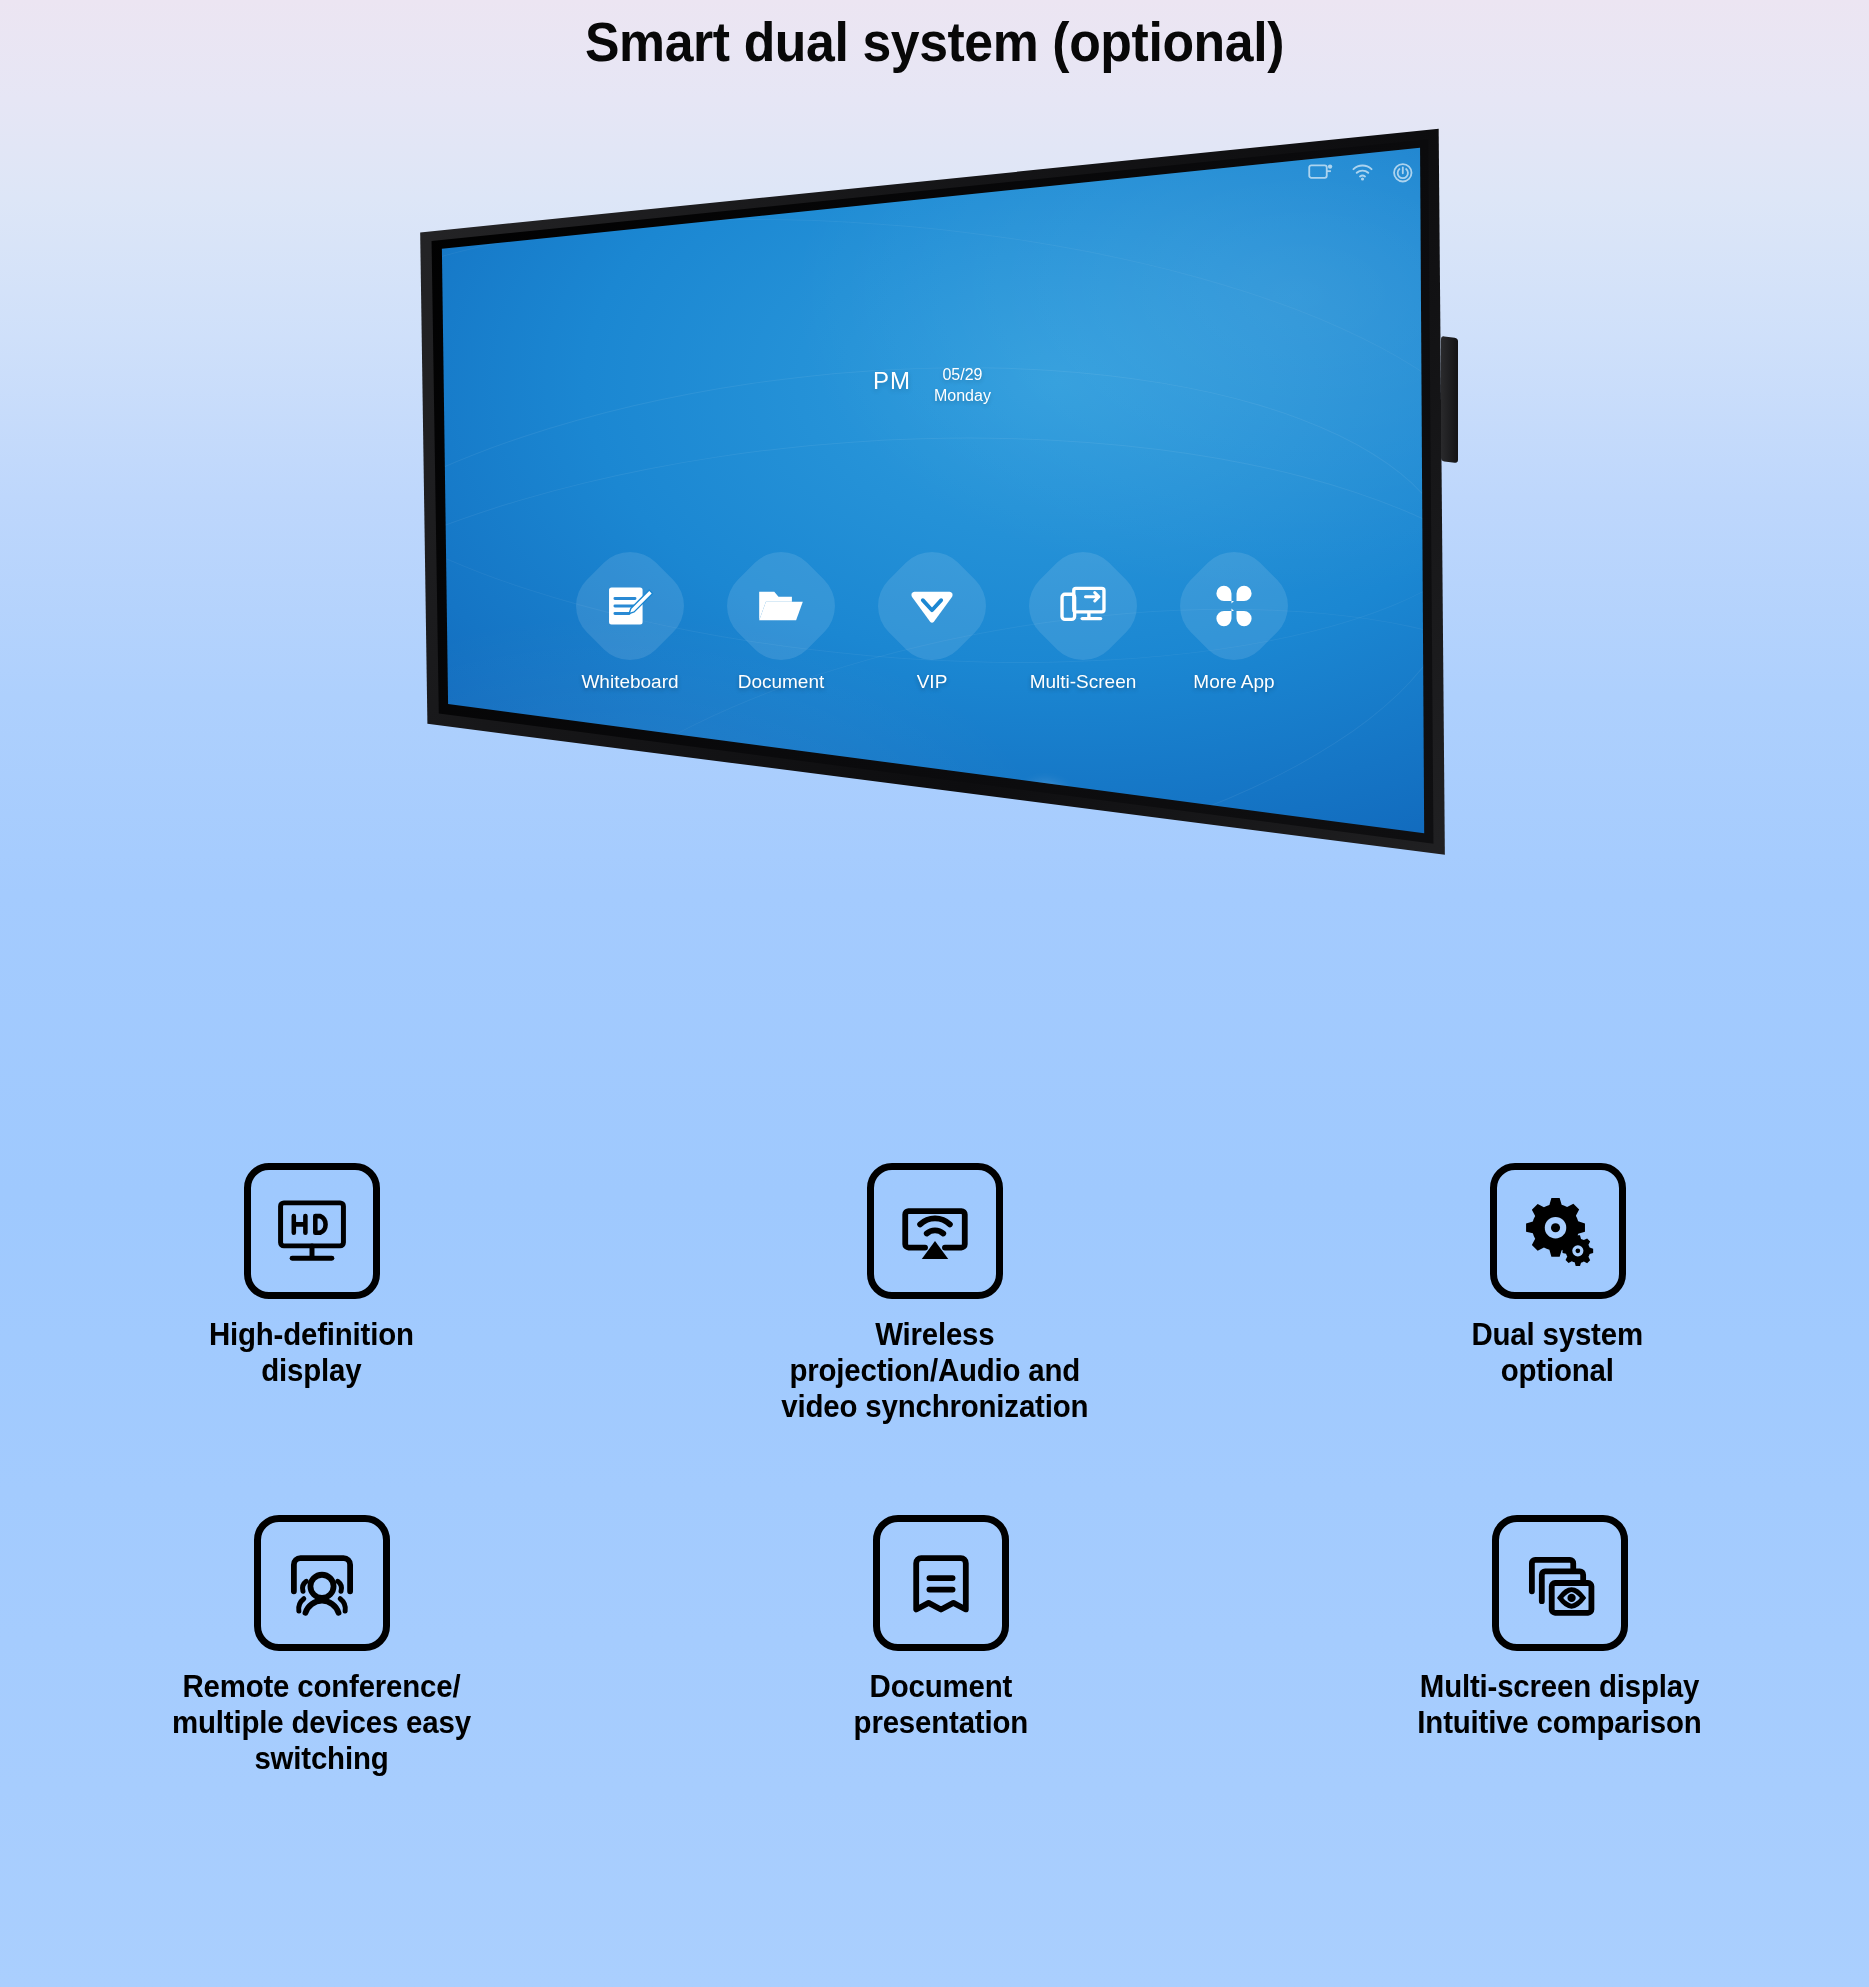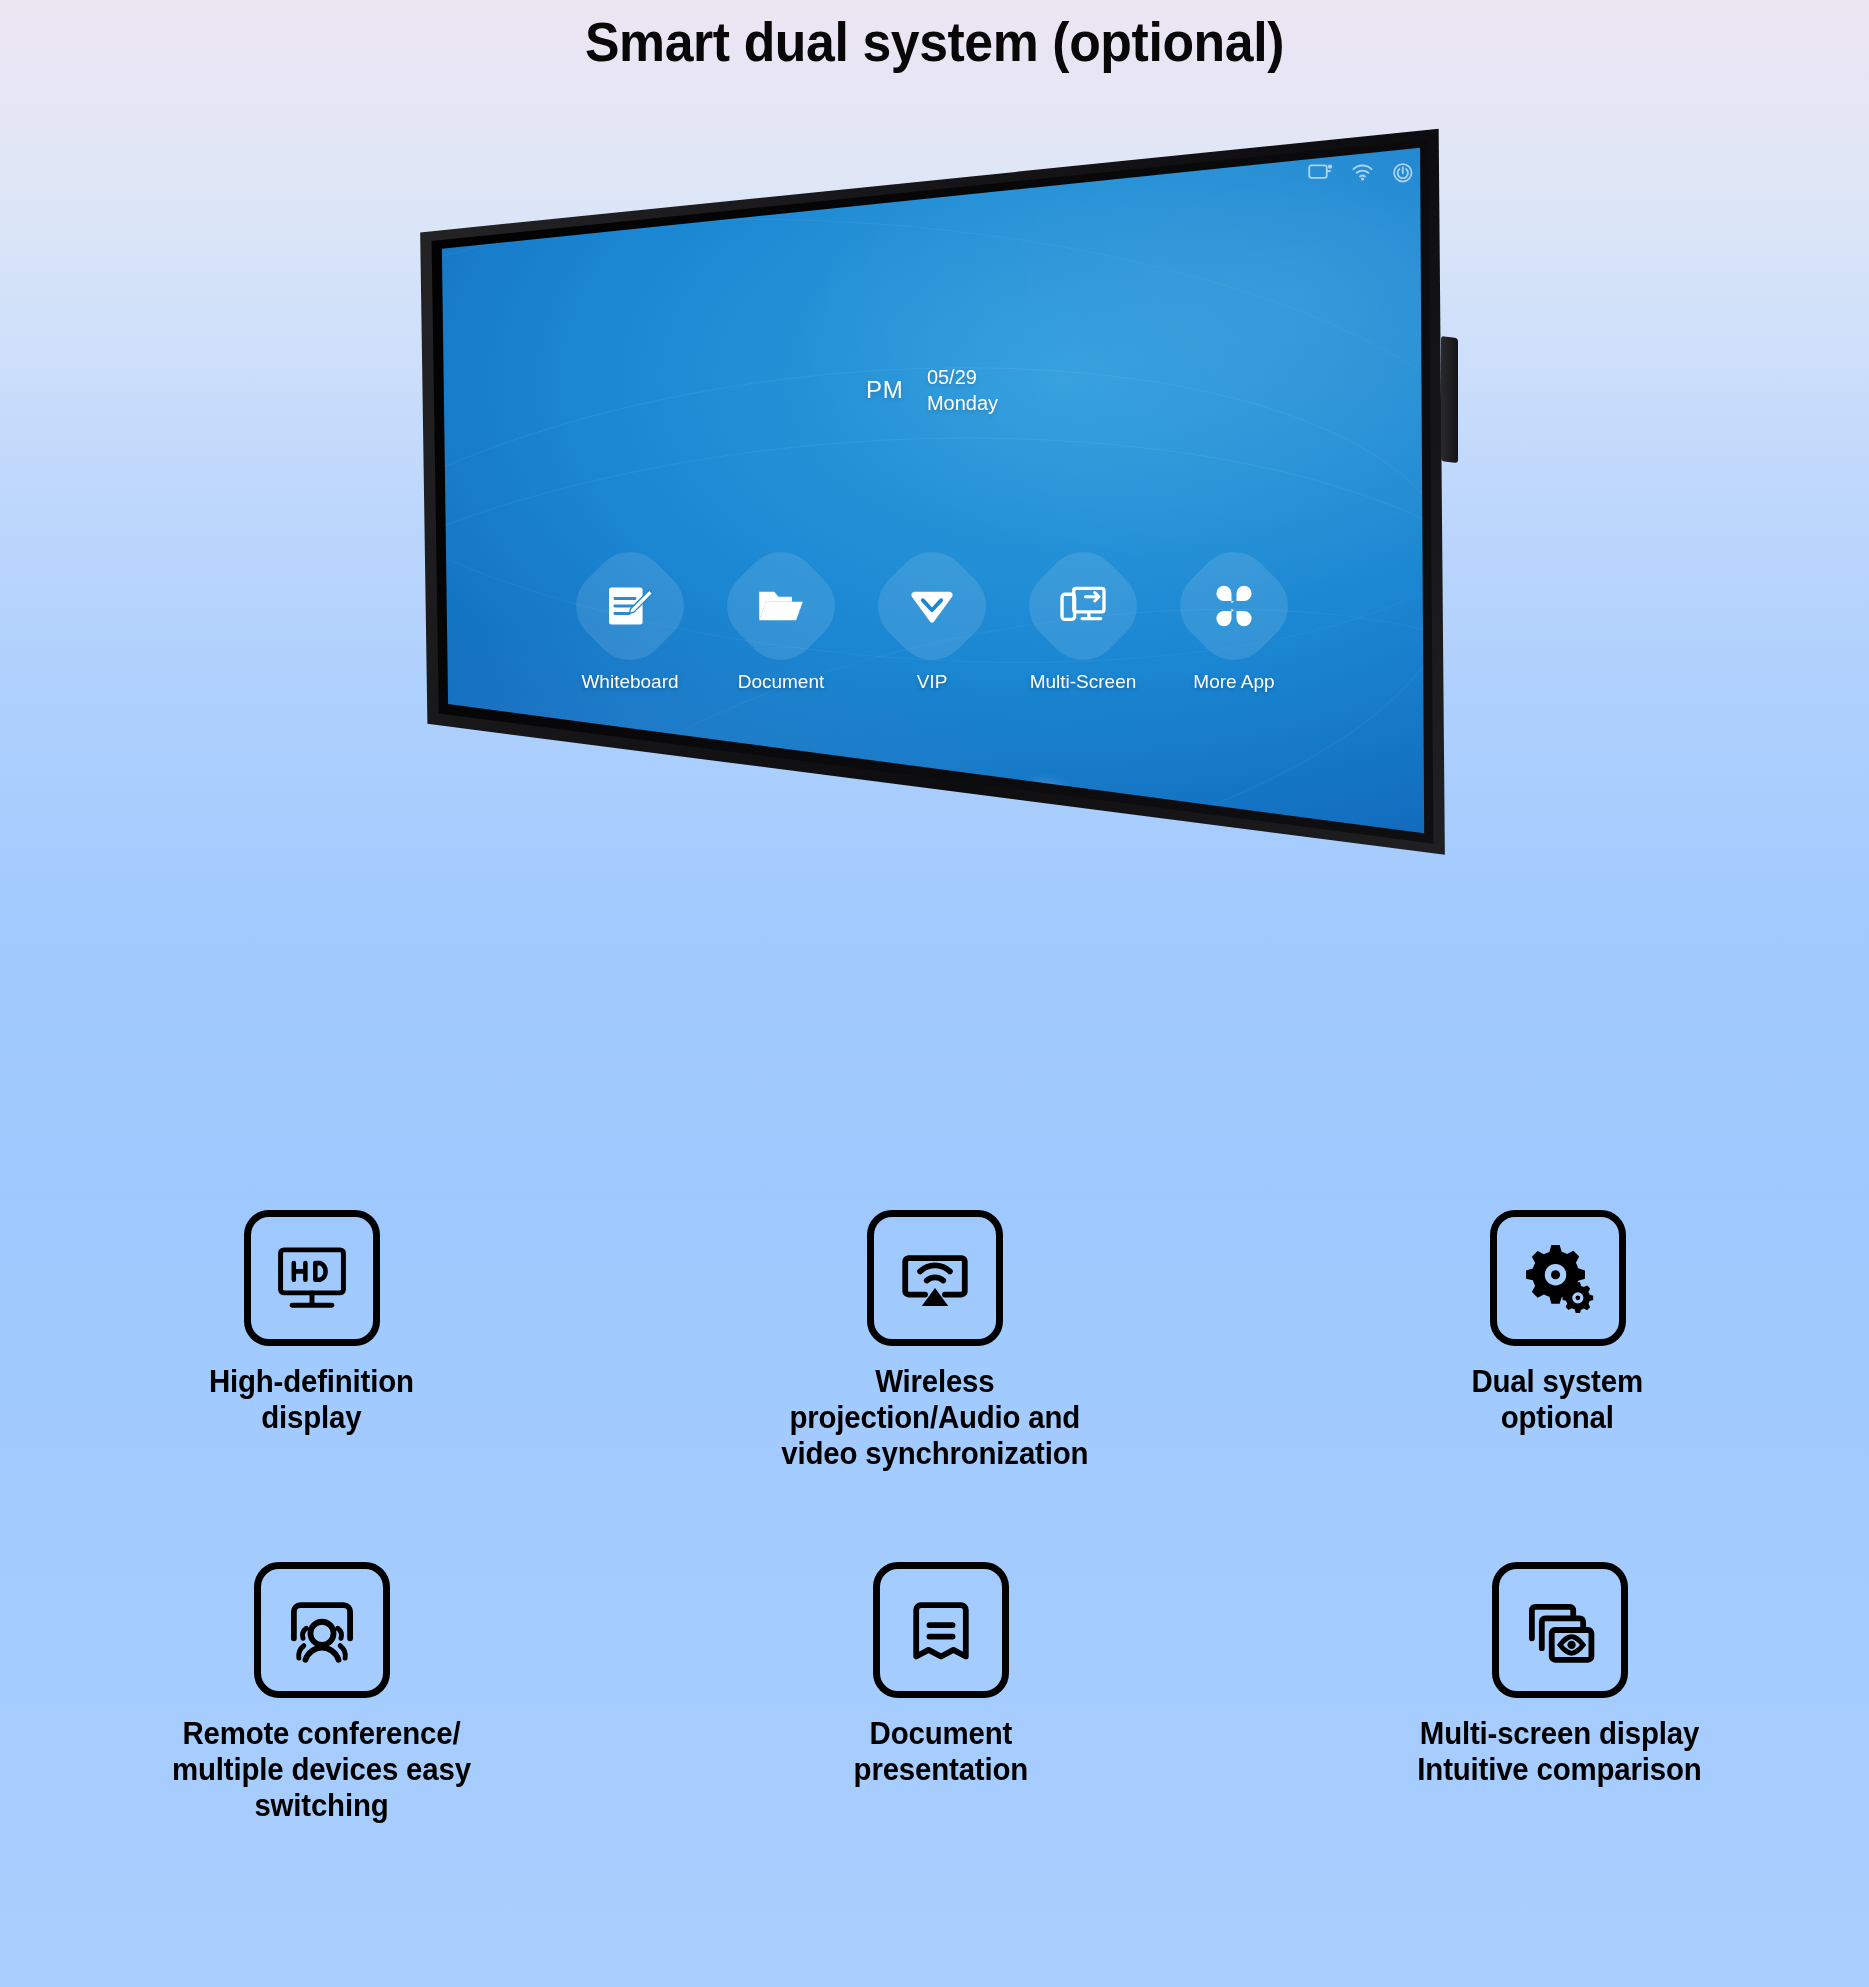--- a/index.html
+++ b/index.html
@@ -120,21 +120,21 @@
   .clock-time {
     font-size:98px; color:#fff; font-weight:400;
     line-height:0.92;
     letter-spacing:-0.8px;
     text-shadow:0 2.5px 8.3px rgba(0,0,0,0.2);
   }
   .datecol {
     margin-left:15px; margin-bottom:18.3px;
     display:flex; flex-direction:column; gap:3.3px;
   }
-  .date-line { font-size:20px; color:#fff; line-height:1.15; text-shadow:0 1.7px 4.2px rgba(0,0,0,0.18); }
+  .date-line { font-size:16px; color:#fff; line-height:1.15; text-shadow:0 1.7px 4.2px rgba(0,0,0,0.18);text-align:center; }
 
   
   .dock {
     position:absolute;
     left:0; top:432px; width:100%;
     display:flex; justify-content:center;
     gap:45px;
   }
   .app {
     width:106px;
@@ -177,21 +177,21 @@
     transform:skewY(7deg);
   }
   .brand-dots {
     position:absolute; left:33px; bottom:48px;
     font-size:9.1px; color:#4a4a4c; letter-spacing:1.7px;
   }
 
   
   #features {
     position:absolute;
-    left:0; top:1210px;
+    left:0; top:1163px;
     width:1869px;
   }
   .frow {
     display:flex;
     width:100%;
   }
   .fcell {
     flex:1 1 0;
     display:flex; flex-direction:column; align-items:center;
     padding:0 6.6px;

